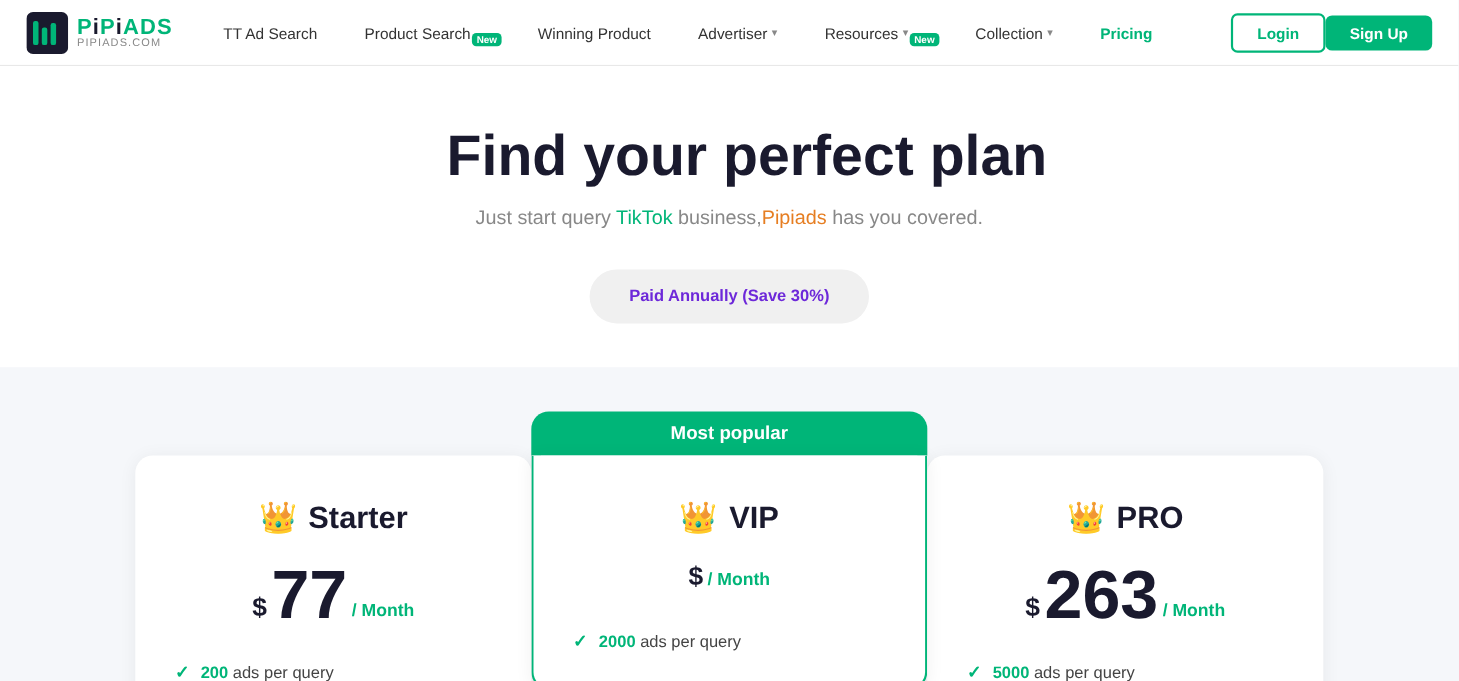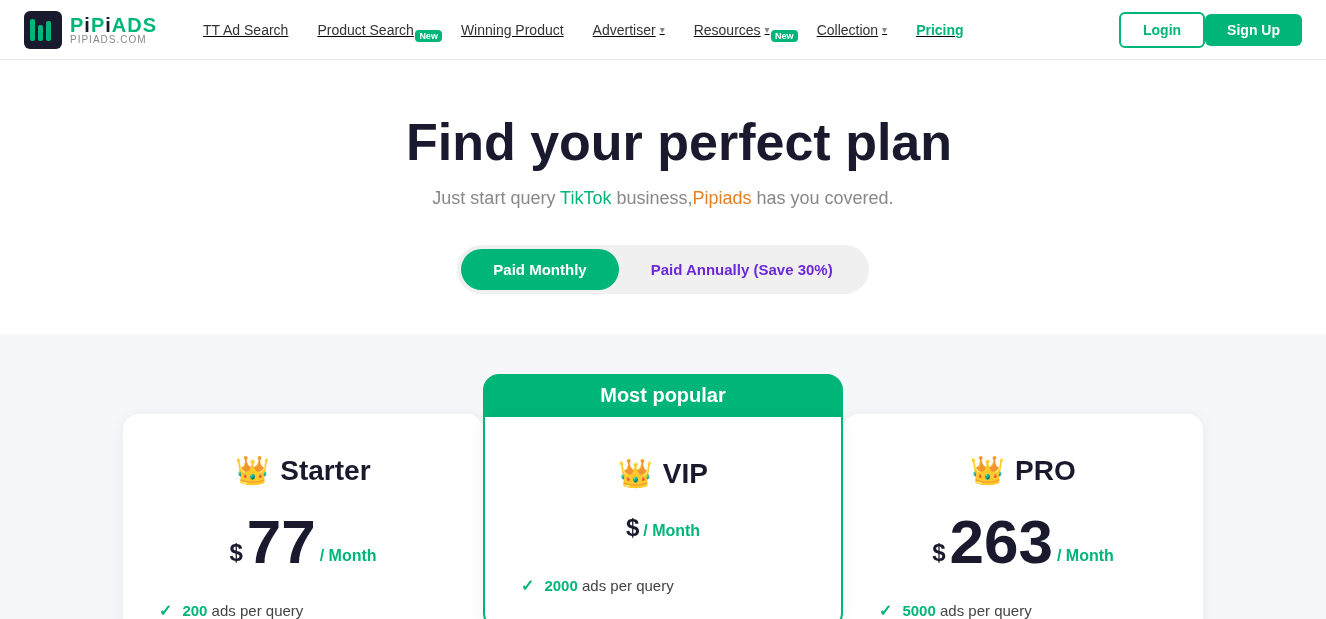--- a/index.html
+++ b/index.html
@@ -41,23 +41,22 @@
     }
     .logo-name span { color: #00b578; }
     .logo-url {
       font-size: 10px;
       color: #888;
       letter-spacing: 1px;
     }
     .nav-links {
       display: flex;
       align-items: center;
-      gap: 1px;
+      gap: 15px;
       flex: 1;
-      text-decoration: underline;
     }
     .nav-item {
       position: relative;
       padding: 8px 14px;
       font-size: 14px;
       color: #333;
       cursor: pointer;
       white-space: nowrap;
       display: flex;
       align-items: center;
@@ -179,21 +178,21 @@
       border-top: none;
       border-radius: 0 0 16px 16px;
       margin-top: 0;
       z-index: 2;
     }
     .featured-header {
       background: #00b578;
       color: #fff;
       text-align: center;
       padding: 10px;
-      font-size: 20px;
+      font-size: 17px;
       font-weight: 700;
       border-radius: 16px 16px 0 0;
       width: 100%;
     }
     .plan-name-row {
       display: flex;
       align-items: center;
       gap: 10px;
       margin-bottom: 24px;
       justify-content: center;
@@ -309,21 +308,20 @@
     <button class="btn-signup">Sign Up</button>
   </div>
 </nav>
 
 <section class="hero">
   <h1 class="hero-title">Find your perfect plan</h1>
   <p class="hero-subtitle">
     <span>Just start query </span><span class="tiktok">TikTok</span><span> business,</span><span class="pipiads">Pipiads</span><span> has you covered.</span>
   </p>
   <div class="toggle-wrap">
-    <button class="toggle-btn active">Paid Monthly</button>
     <button class="toggle-btn inactive">Paid Annually (Save 30%)</button>
   </div>
 </section>
 
 <div class="pricing-section">
 
   <div class="plan-card">
     <div class="plan-name-row">
       <span class="plan-crown" style="color:#4a90d9;">👑</span>
       <span class="plan-name">Starter</span>

